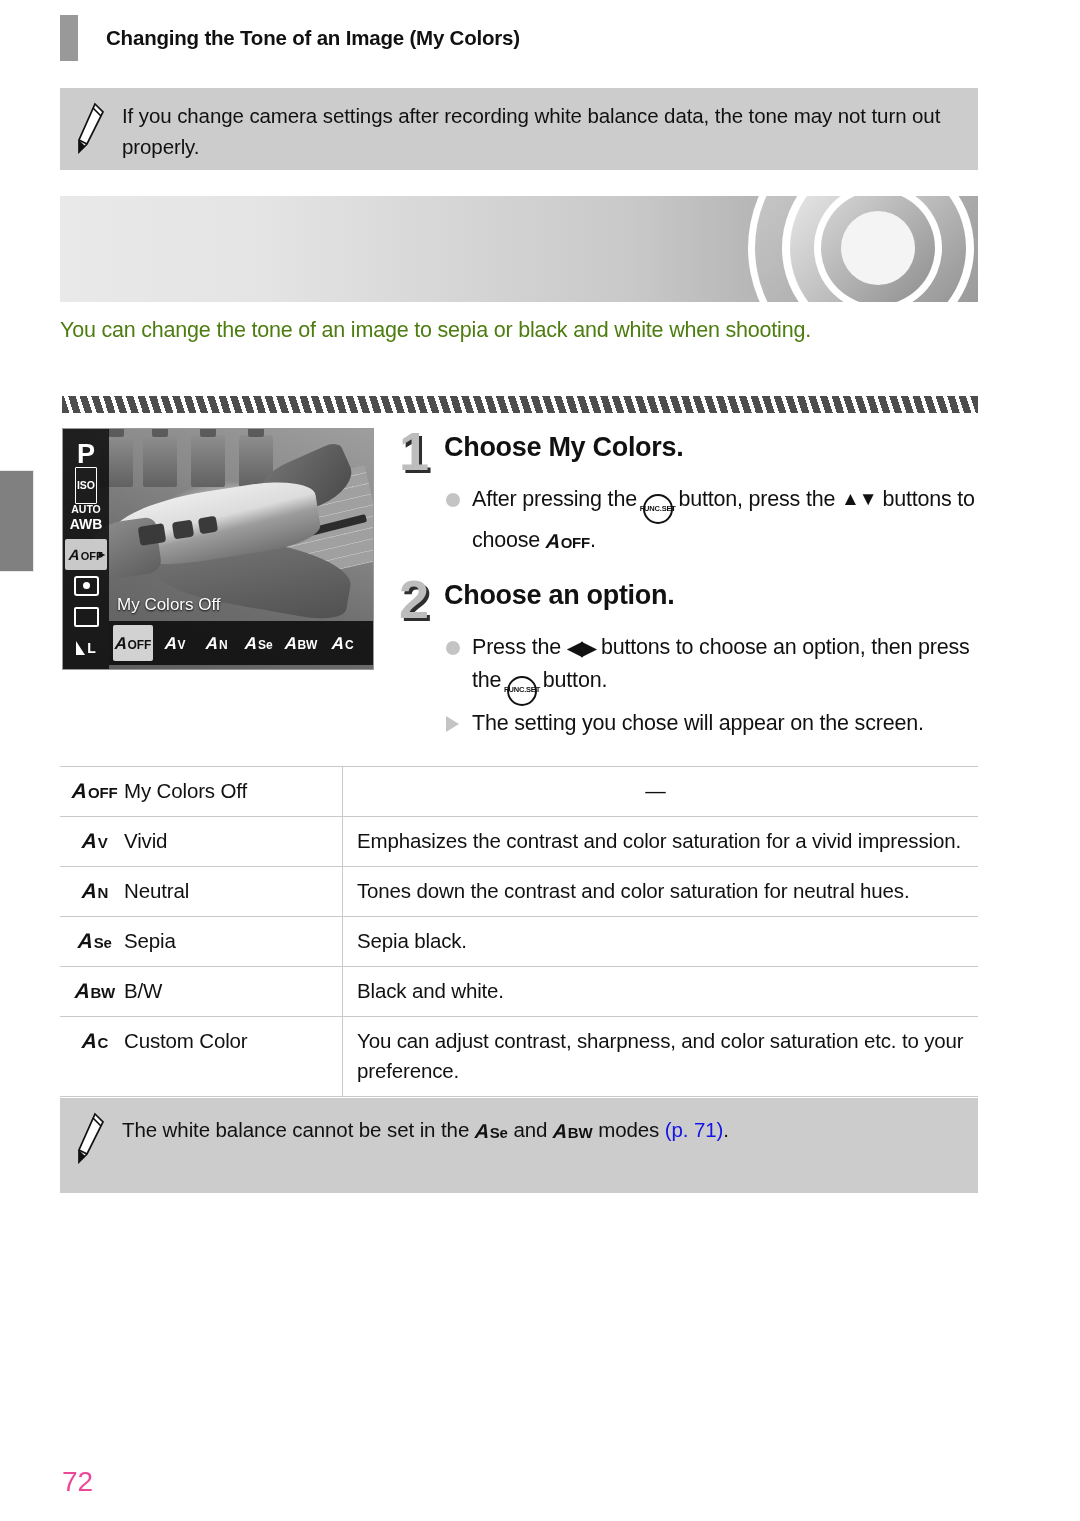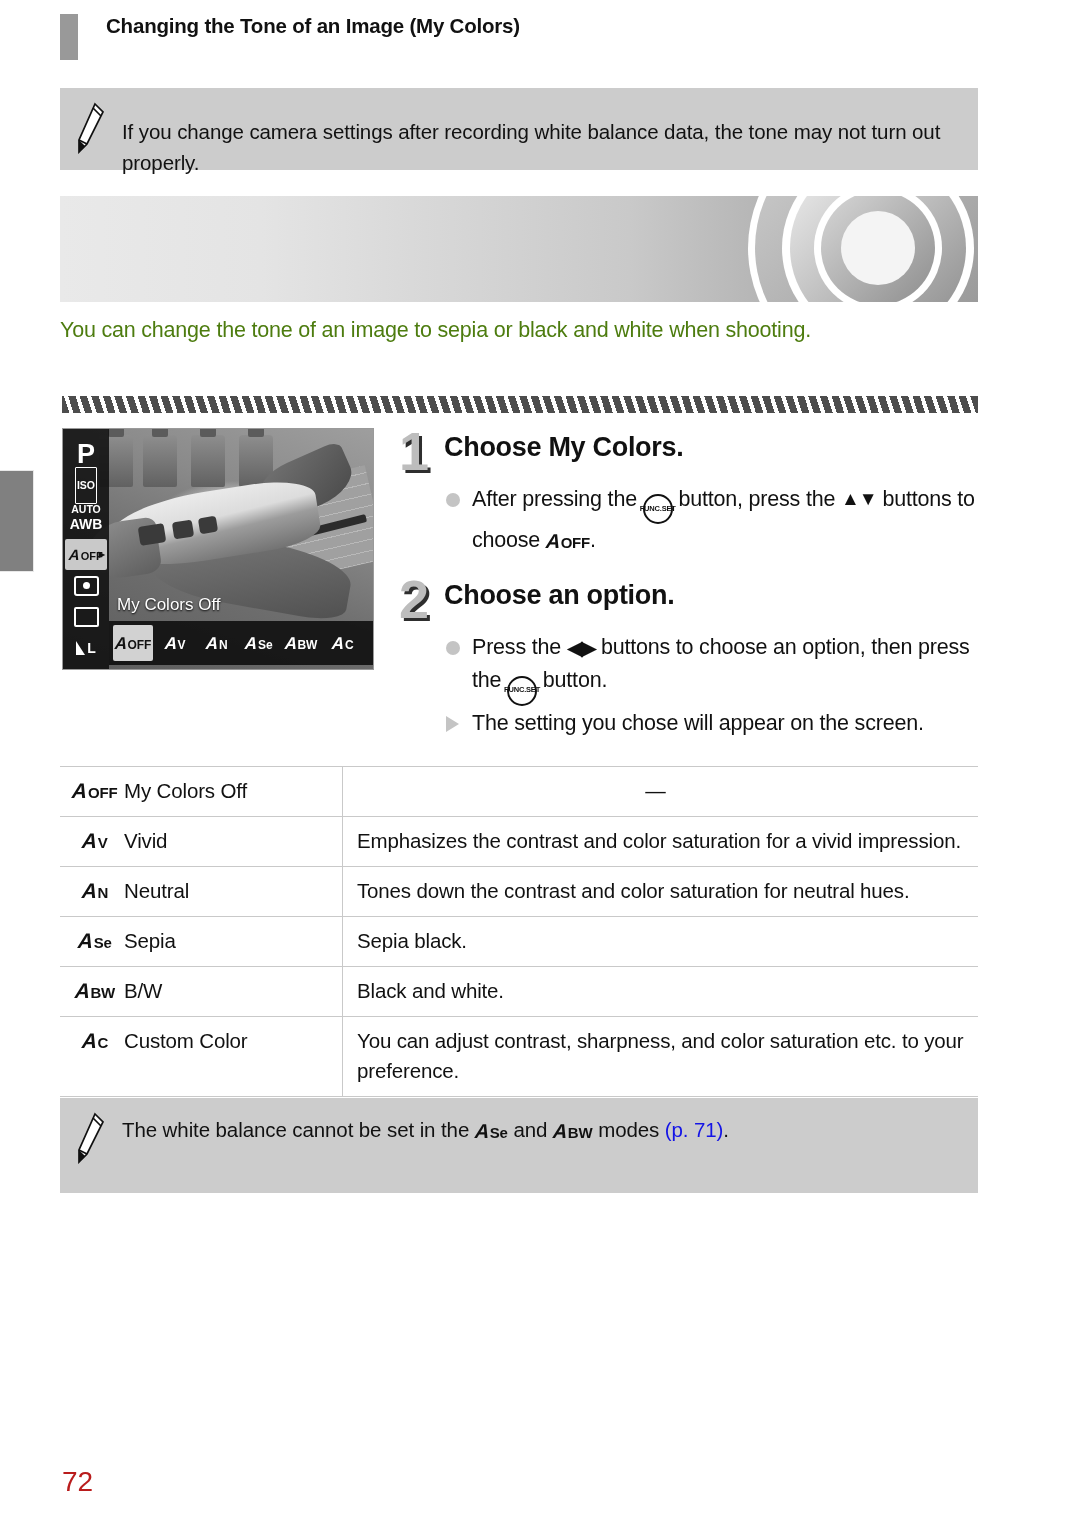--- a/index.html
+++ b/index.html
@@ -10,38 +10,38 @@
   }
   .page{position:absolute;inset:0;}
 
   
   .chapter-tab{
     position:absolute;left:0;top:470px;width:33px;height:100px;
     background:#808080;border:1px solid #e8e8e8;border-left:none;
   }
 
   
-  .runhead{position:absolute;left:60px;top:14px;height:48px;display:flex;align-items:flex-start;}
+  .runhead{position:absolute;left:60px;top:14px;height:48px;display:flex;align-items:center;}
   .runhead-bar{width:18px;height:46px;background:#999999;}
   .runhead-text{
     margin-left:28px;font-size:20.5px;font-weight:bold;letter-spacing:-0.2px;
     color:#111;white-space:nowrap;
   }
 
   
   .note{
     position:absolute;background:#cccccc;display:flex;align-items:flex-start;
   }
   .note-top{left:60px;top:88px;width:918px;height:82px;}
   .note-bottom{left:60px;top:1098px;width:918px;height:95px;}
   .pencil{
     width:62px;flex:0 0 62px;display:flex;justify-content:center;padding-top:14px;
   }
   .note-body{
-    padding-top:28px;font-size:20.5px;line-height:31px;color:#111;letter-spacing:-0.1px;
+    padding-top:12px;font-size:20.5px;line-height:31px;color:#111;letter-spacing:-0.1px;
   }
   .note-bottom .note-body{padding-top:16px;}
   .blue-ref{color:#1414e6;}
 
   
   .banner{
     position:absolute;left:60px;top:196px;width:918px;height:106px;
     background:linear-gradient(to right,#e9e9e9 0%,#e4e4e4 22%,#c9c9c9 62%,#a8a8a8 86%,#9a9a9a 100%);
     overflow:hidden;
   }
@@ -202,21 +202,21 @@
   }
   .tbl td.c-icon{width:46px;text-align:center;padding-left:12px;}
   .tbl td.c-name{width:218px;border-right:1px solid #c9c9c9;padding-left:6px;}
   .tbl td.c-desc{padding-left:14px;padding-right:10px;}
   .tbl td.c-desc.dash{text-align:center;padding-left:0;}
   .tbl .mc-a{font-size:21px;}
   .tbl .mc-sub{font-size:15px;}
 
   
   .pageno{
-    position:absolute;left:62px;top:1466px;font-size:28px;color:#b91c1c;
+    position:absolute;left:62px;top:1466px;font-size:28px;color:#ec4899;
   }
 </style>
 </head>
 <body>
 
 <div class="page">
 
   <div class="chapter-tab"></div>
 
   <div class="runhead">

